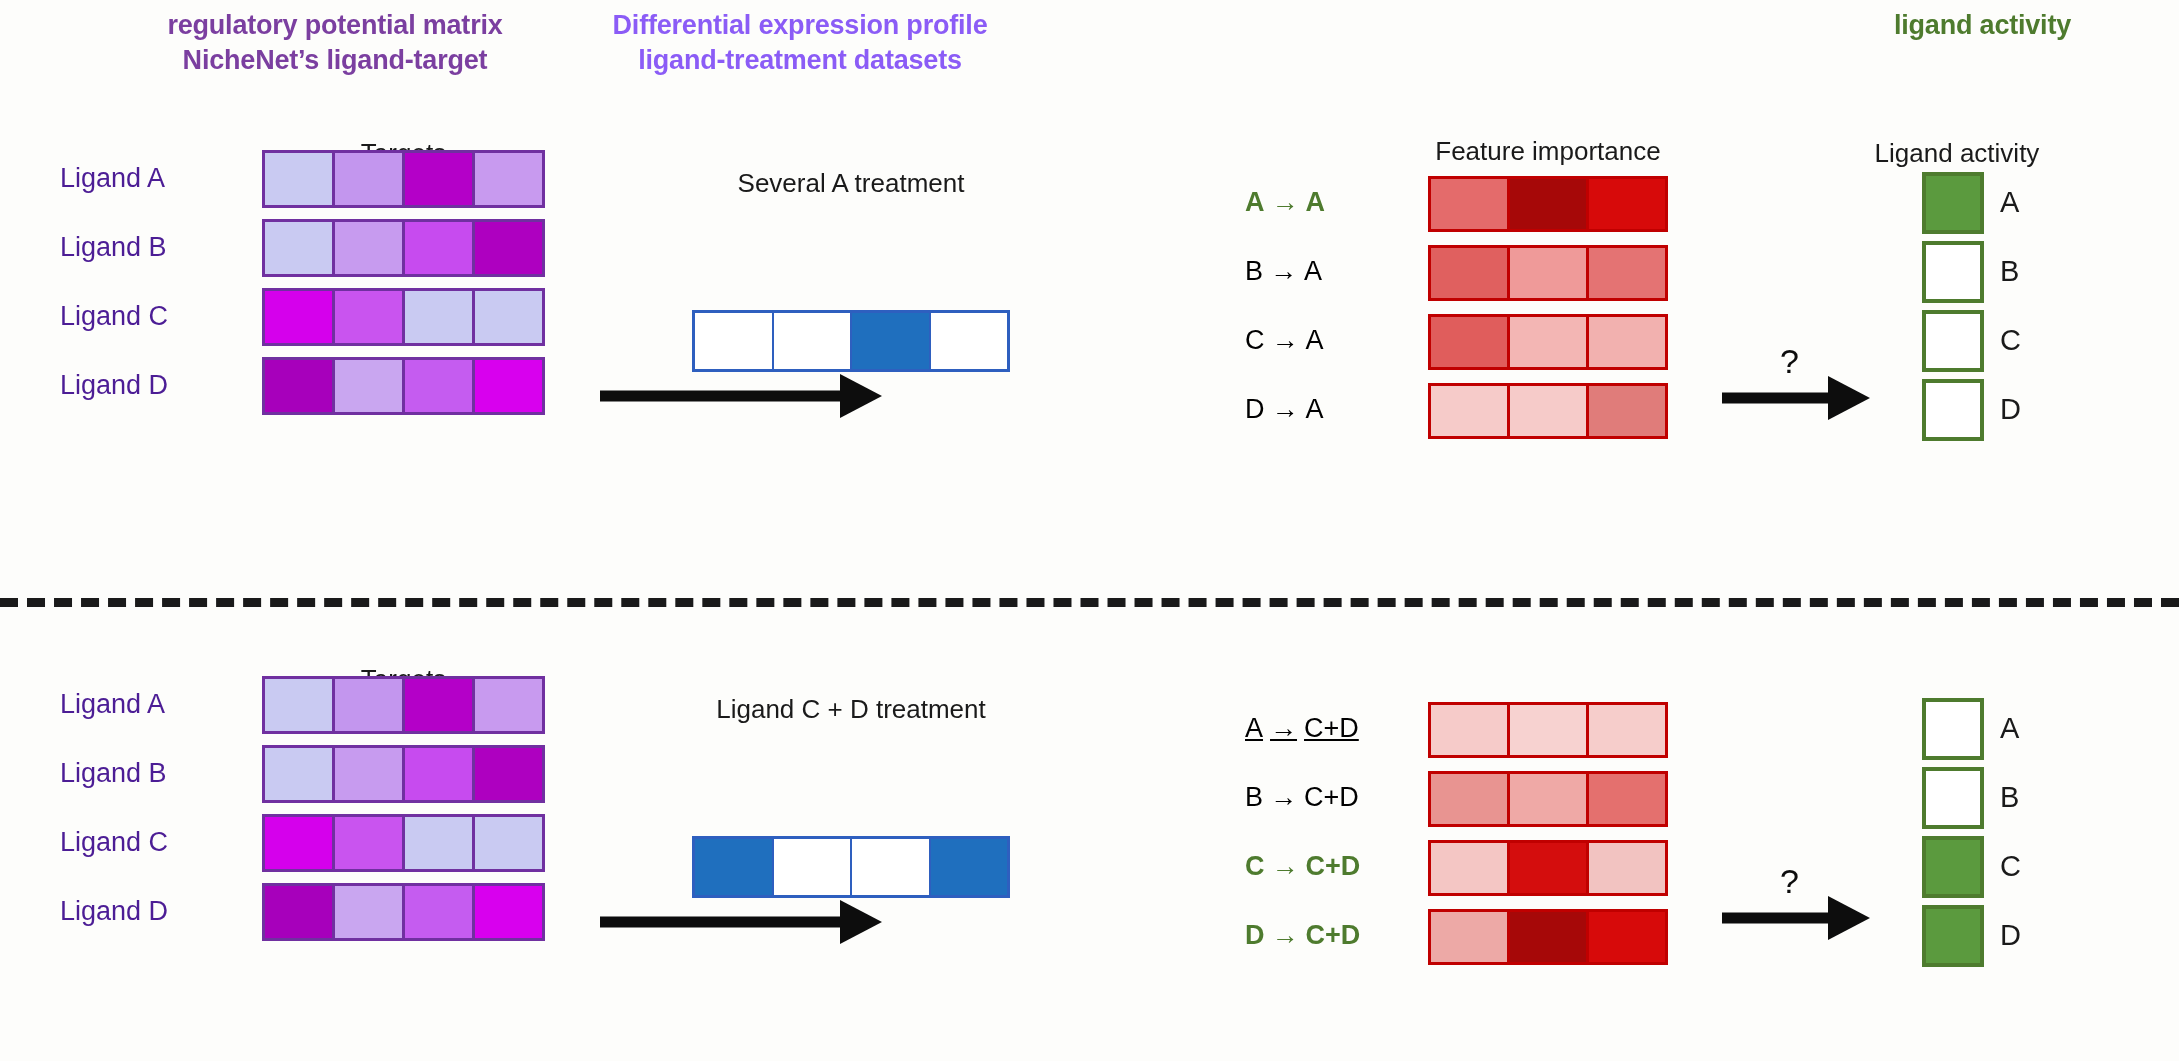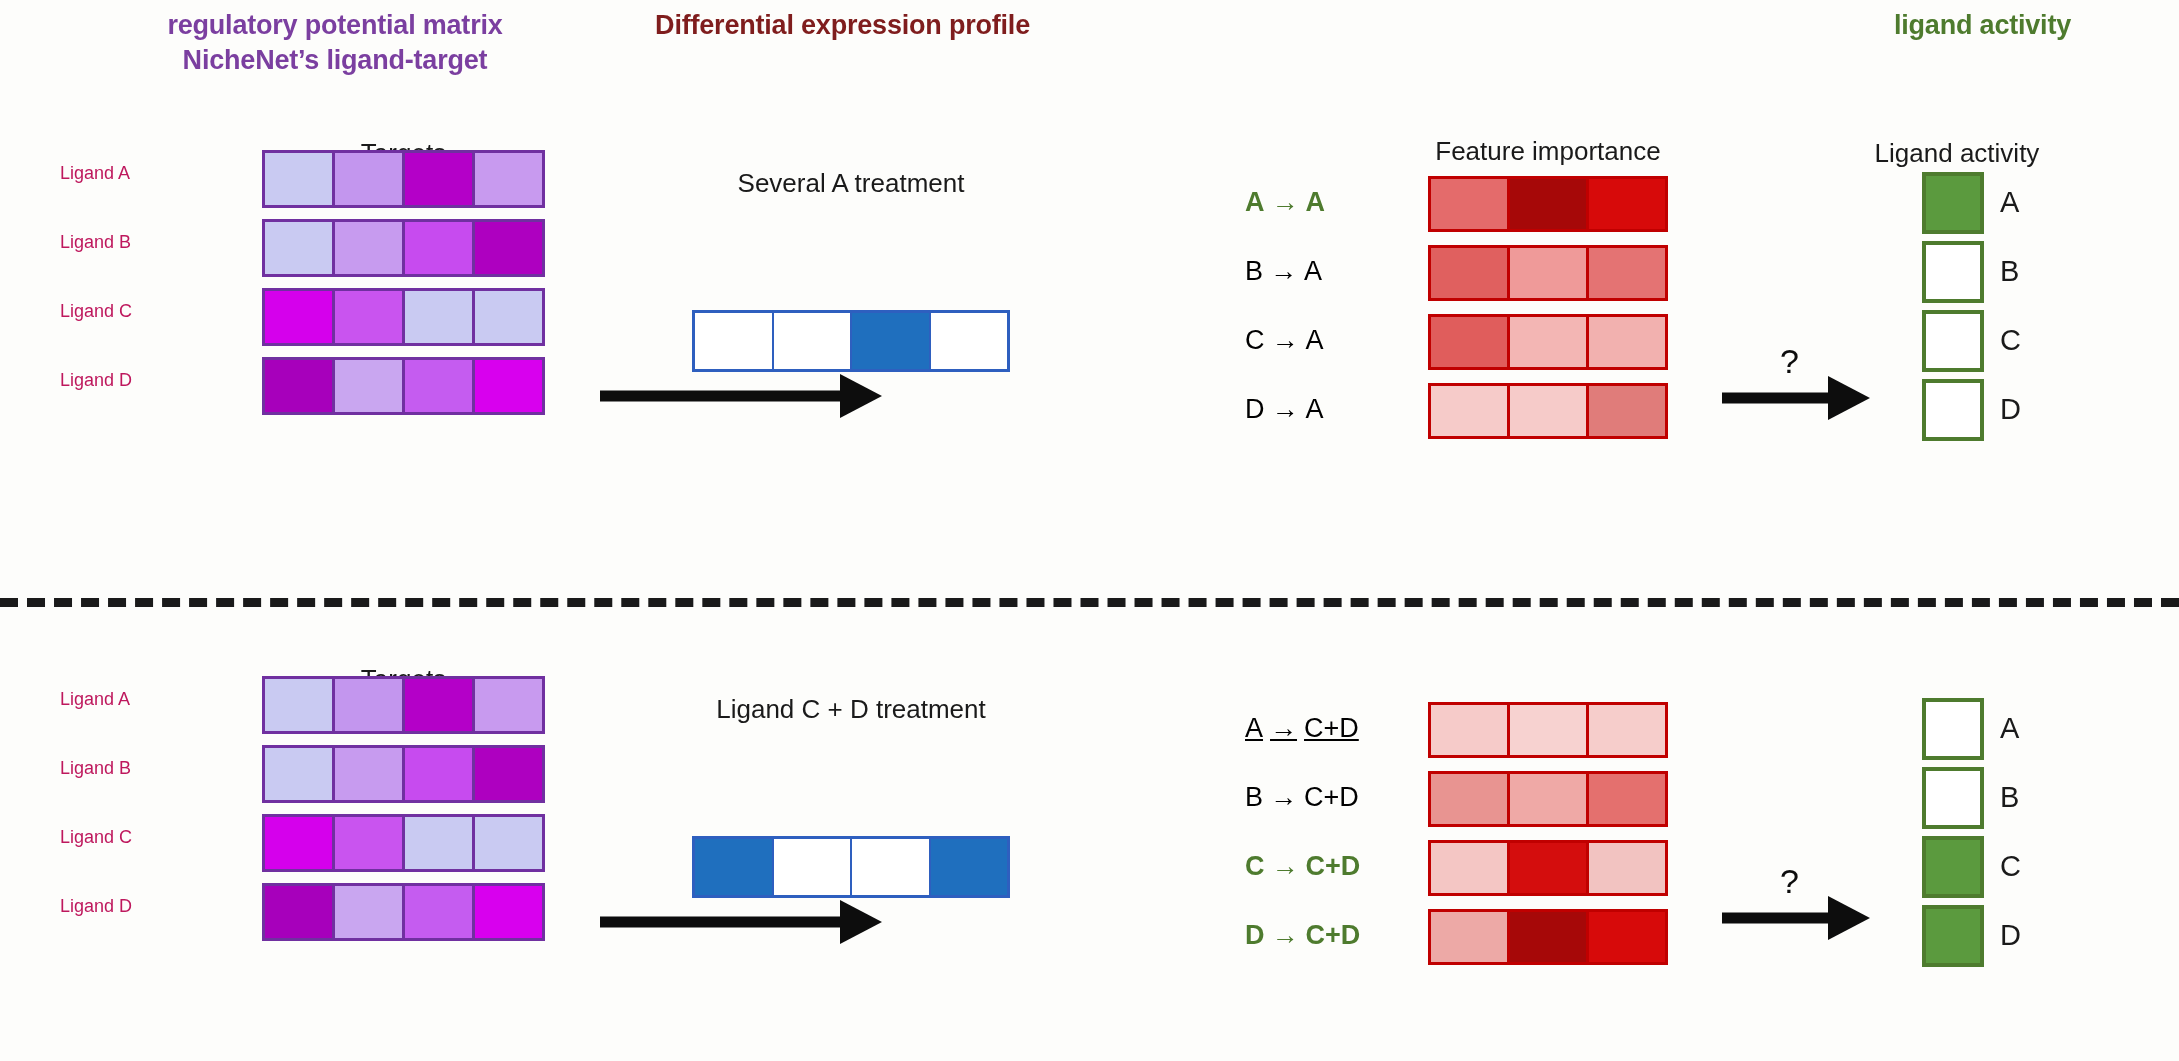--- a/index.html
+++ b/index.html
@@ -16,38 +16,38 @@
   
   .col-header{
     position:absolute;
     text-align:center;
     font-weight:bold;
     font-size:27px;
     line-height:1.28;
     letter-spacing:-0.2px;
   }
   #hdr-matrix{left:120px;top:8px;width:430px;color:#7b3fa0;}
-  #hdr-de{left:570px;top:8px;width:460px;color:#7f1d1d;text-align:right;}
+  #hdr-de{left:570px;top:8px;width:460px;color:#8b5cf6;}
   #hdr-fi{left:1090px;top:8px;width:700px;color:#c00000;}
   #hdr-gt{left:1810px;top:8px;width:345px;color:#4e7b2e;}
 
   
   .sub-title{
     position:absolute;
     font-size:26px;
     color:#1a1a1a;
     text-align:center;
     white-space:nowrap;
   }
 
   
   .row-label{
     position:absolute;
-    font-size:18px;
-    color:#be185d;
+    font-size:27px;
+    color:#4c1d95;
     white-space:nowrap;
     text-align:right;
   }
   .fi-label{
     position:absolute;
     font-size:27px;
     white-space:nowrap;
     font-weight:normal;
   }
   .fi-label.hit{color:#4e7b2e;font-weight:bold;}
@@ -108,20 +108,21 @@
 </style>
 </head>
 <body>
 
 <div class="col-header" id="hdr-matrix">
   <div>regulatory potential matrix</div>
   <div>NicheNet’s ligand-target</div>
 </div>
 <div class="col-header" id="hdr-de">
   <div>Differential expression profile</div>
+  <div>ligand-treatment datasets</div>
 </div>
 <div class="col-header" id="hdr-fi">
 </div>
 <div class="col-header" id="hdr-gt">
   <div>ligand activity</div>
 </div>
 
 <div id="divider"></div>
 
 <div id="panels-root">

